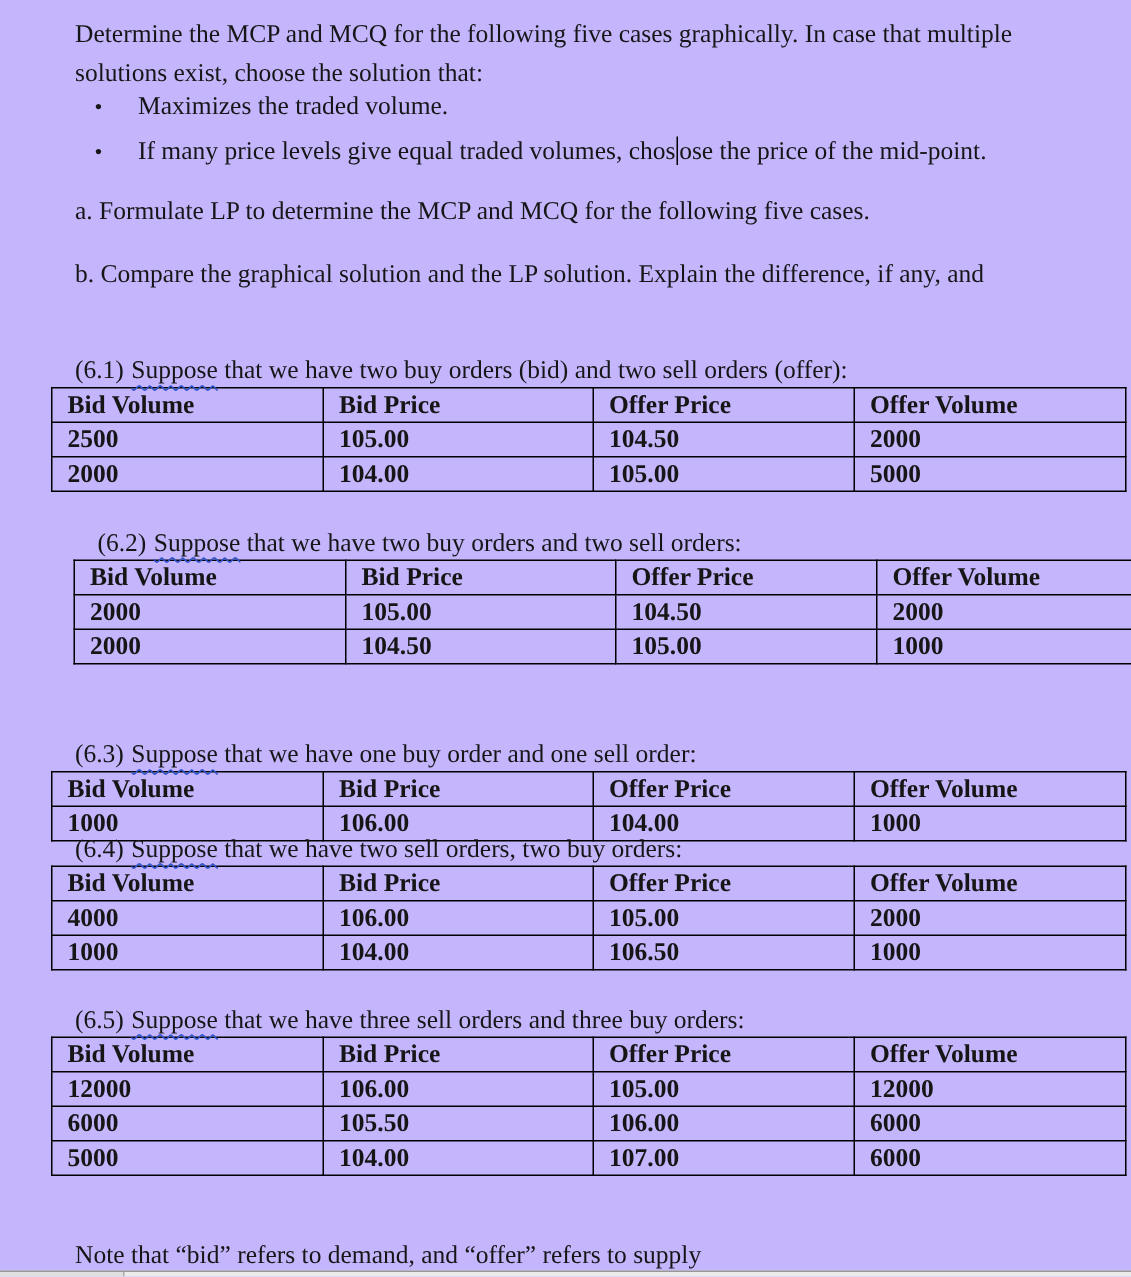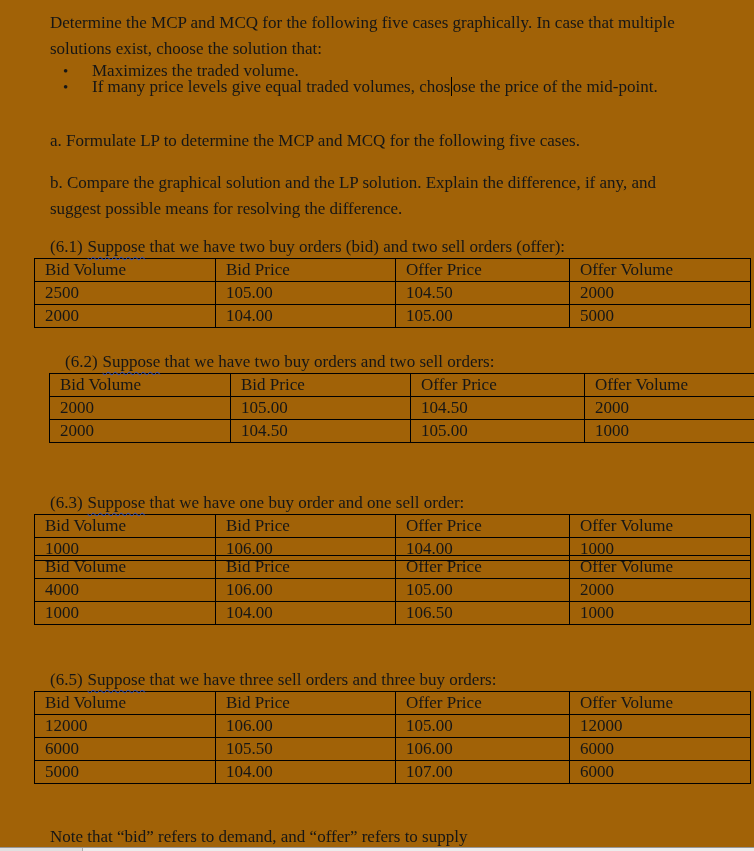--- a/index.html
+++ b/index.html
@@ -1,28 +1,28 @@
 <!DOCTYPE html>
 <html><head>
 <meta charset="utf-8">
 <style>
   html,body { margin:0; padding:0; }
   body {
     width:754px; height:851px; overflow:hidden; background:#ffffff;
     font-family:"Liberation Serif", serif; font-size:17px; color:#161616;
   }
-  .page { position:relative; width:754px; height:851px; background:#a16207; }
+  .page { position:relative; width:754px; height:851px; background:#c4b5fd; }
 
   .line { position:absolute; left:50px; white-space:pre; line-height:22px; }
   #intro-line1 { top:12px; }
   #intro-line2 { top:38px; }
 
   .bullet-line { position:absolute; left:63px; white-space:pre; line-height:22px; }
   #bullet1 { top:60px; }
-  #bullet2 { top:76px; }
+  #bullet2 { top:90px; }
   .bullet-dot { display:inline-block; width:29px; font-size:15px; }
 
   #part-a  { top:130px; }
   #part-b1 { top:172px; }
   #part-b2 { top:198px; }
   #note-line { top:826px; }
 
   .case { position:absolute; left:34px; width:716px; }
   .sec0 { top:236px; } .sec1 { top:351px;margin-left:15px; } .sec2 { top:492px; }
   .sec3 { top:555px; } .sec4 { top:669px; }
@@ -35,21 +35,21 @@
     text-decoration-color:#2f54cc;
     text-decoration-thickness:1px;
     text-underline-offset:4px;
   }
 
   table.case-table {
     border-collapse:collapse; table-layout:fixed; width:716px;
     border:1.5px solid #000;
   }
   .case-table th, .case-table td {
-    border:1px solid #000; font-weight:normal; text-align:left;
+    border:1px solid #000; font-weight:bold; text-align:left;
     padding:0 2px 0 10px; height:22px; line-height:20px; font-size:17px;
     overflow:hidden; white-space:pre;
   }
   col.c1 { width:181px; } col.c2 { width:180px; }
   col.c3 { width:174px; } col.c4 { width:181px; }
 
   .text-cursor {
     display:inline-block; width:1.5px; height:19px; background:#000;
     vertical-align:-4px; margin:0 0.5px;
   }
@@ -70,21 +70,20 @@
 
   <div class="line" id="intro-line1">Determine the MCP and MCQ for the following five cases graphically. In case that multiple</div>
   <div class="line" id="intro-line2">solutions exist, choose the solution that:</div>
 
   <div class="bullet-line" id="bullet1"><span class="bullet-dot">•</span><span>Maximizes the traded volume.</span></div>
 
   <div class="bullet-line" id="bullet2"><span class="bullet-dot">•</span><span>If many price levels give equal traded volumes, chos</span><span class="text-cursor"></span><span>ose the price of the mid-point.</span></div>
 
   <div class="line" id="part-a">a. Formulate LP to determine the MCP and MCQ for the following five cases.</div>
   <div class="line" id="part-b1">b. Compare the graphical solution and the LP solution. Explain the difference, if any, and</div>
-  <div class="line" id="part-b2">suggest possible means for resolving the difference.</div>
 
   <div>
   <div class="case sec0">
     <div class="case-heading"><span>(6.1)</span><span class="squiggle">Suppose</span><span> that we have two buy orders (bid) and two sell orders (offer):</span></div>
     <table class="case-table">
       <colgroup>
             <col class="c1">
             <col class="c2">
             <col class="c3">
             <col class="c4">
@@ -170,20 +169,21 @@
               <td>1000</td>
               <td>106.00</td>
               <td>104.00</td>
               <td>1000</td>
             </tr>
           </tbody>
     </table>
   </div>
 
   <div class="case sec3">
+    <div class="case-heading"><span>(6.4)</span><span class="squiggle">Suppose</span><span> that we have two sell orders, two buy orders:</span></div>
     <table class="case-table">
       <colgroup>
             <col class="c1">
             <col class="c2">
             <col class="c3">
             <col class="c4">
           </colgroup>
       <thead>
         <tr>
           <th>Bid Volume</th>

